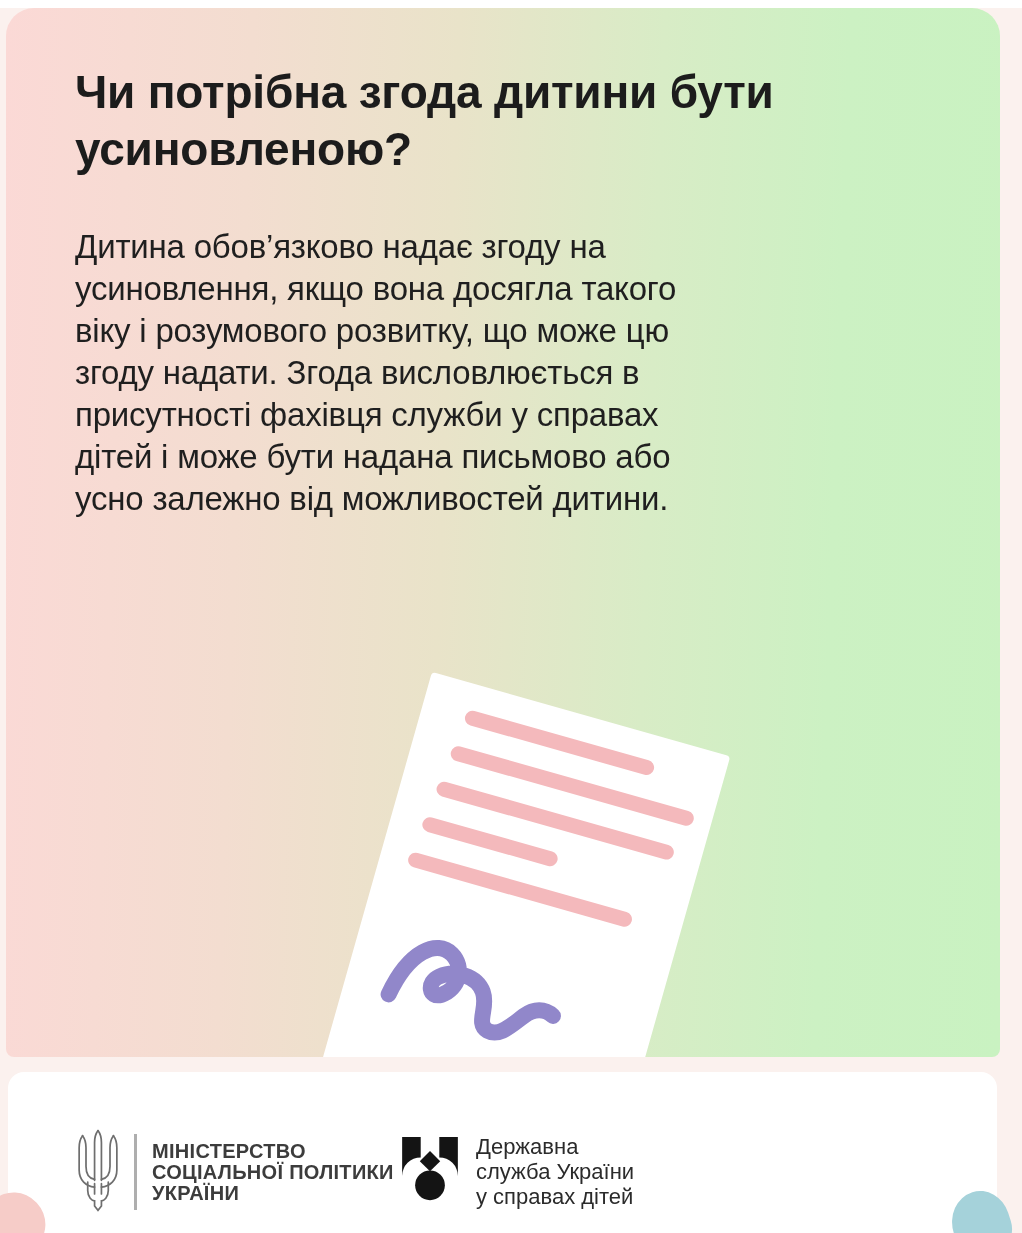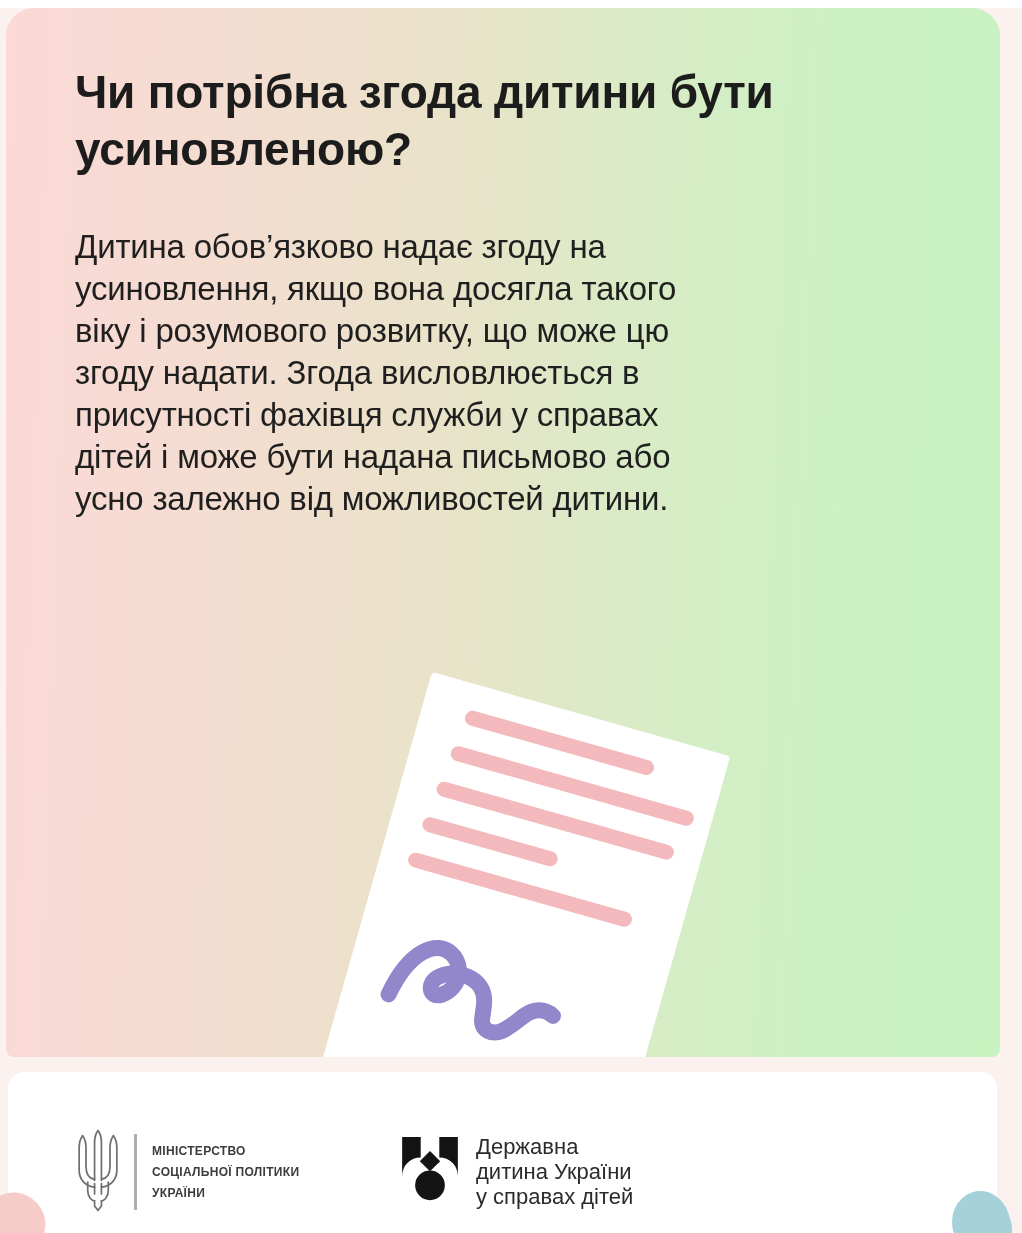--- a/index.html
+++ b/index.html
@@ -61,21 +61,21 @@
   }
   .footer-left{
     position:absolute; left:66px; top:56px;
     display:flex; align-items:center;
   }
   .logo-divider{
     width:3px; height:76px; background:#9a9a9a;
     margin:0 15px 0 12px; opacity:.8;
   }
   .ministry-text{
-    font-size:12px; font-weight:700; line-height:21px;
+    font-size:20px; font-weight:700; line-height:21px;
     letter-spacing:.3px; color:#3c3c3c; white-space:pre-line;
     text-transform:uppercase;
   }
   .footer-right{
     position:absolute; left:394px; top:62px;
     display:flex; align-items:center;
   }
   .service-text{
     margin-left:18px;
     font-size:22px; font-weight:500; line-height:25px;
@@ -148,20 +148,20 @@
   <div class="footer-right">
     <span>
       <svg width="56" height="65" viewBox="0 0 60 70" fill="#141414">
         <path d="M0 0 H20 V22 A20 20 0 0 0 0 42 Z"></path>
         <path d="M60 0 H40 V22 A20 20 0 0 1 60 42 Z"></path>
         <path d="M30 15 L41 26 L30 37 L19 26 Z"></path>
         <circle cx="30" cy="52" r="16"></circle>
       </svg>
     </span>
     <span class="service-text">Державна
-дитина України
+служба України
 у справах дітей</span>
   </div>
 
 </div>
 
 <div class="corner-pink"></div>
 <div class="corner-teal"></div>
 
 </body></html>

